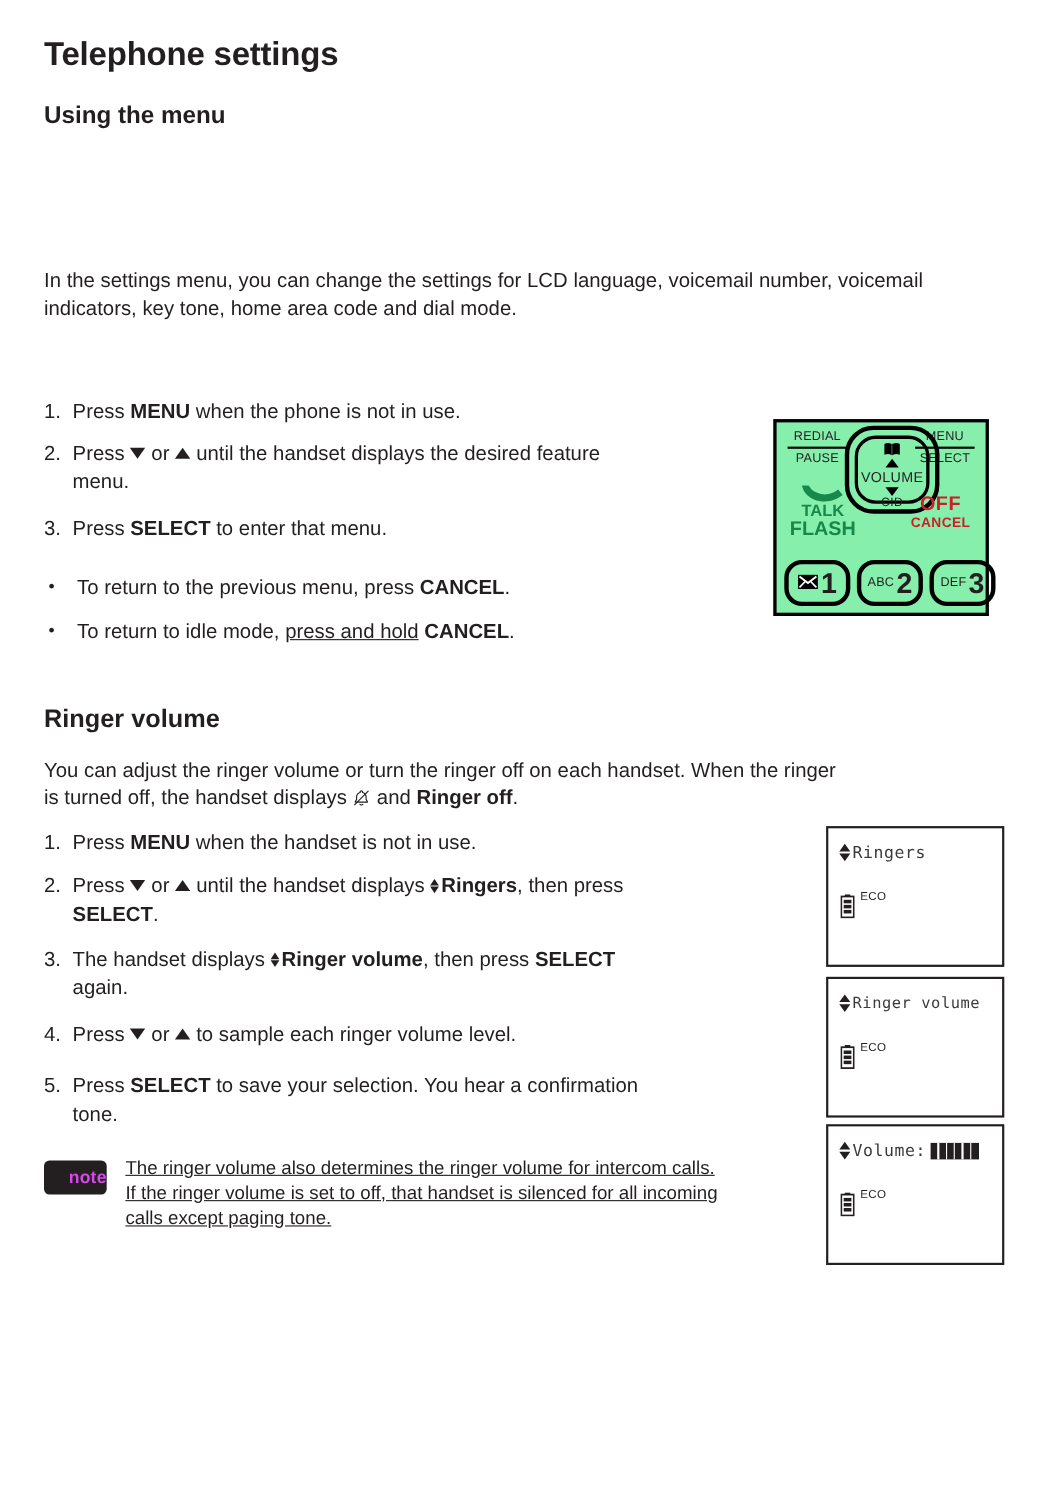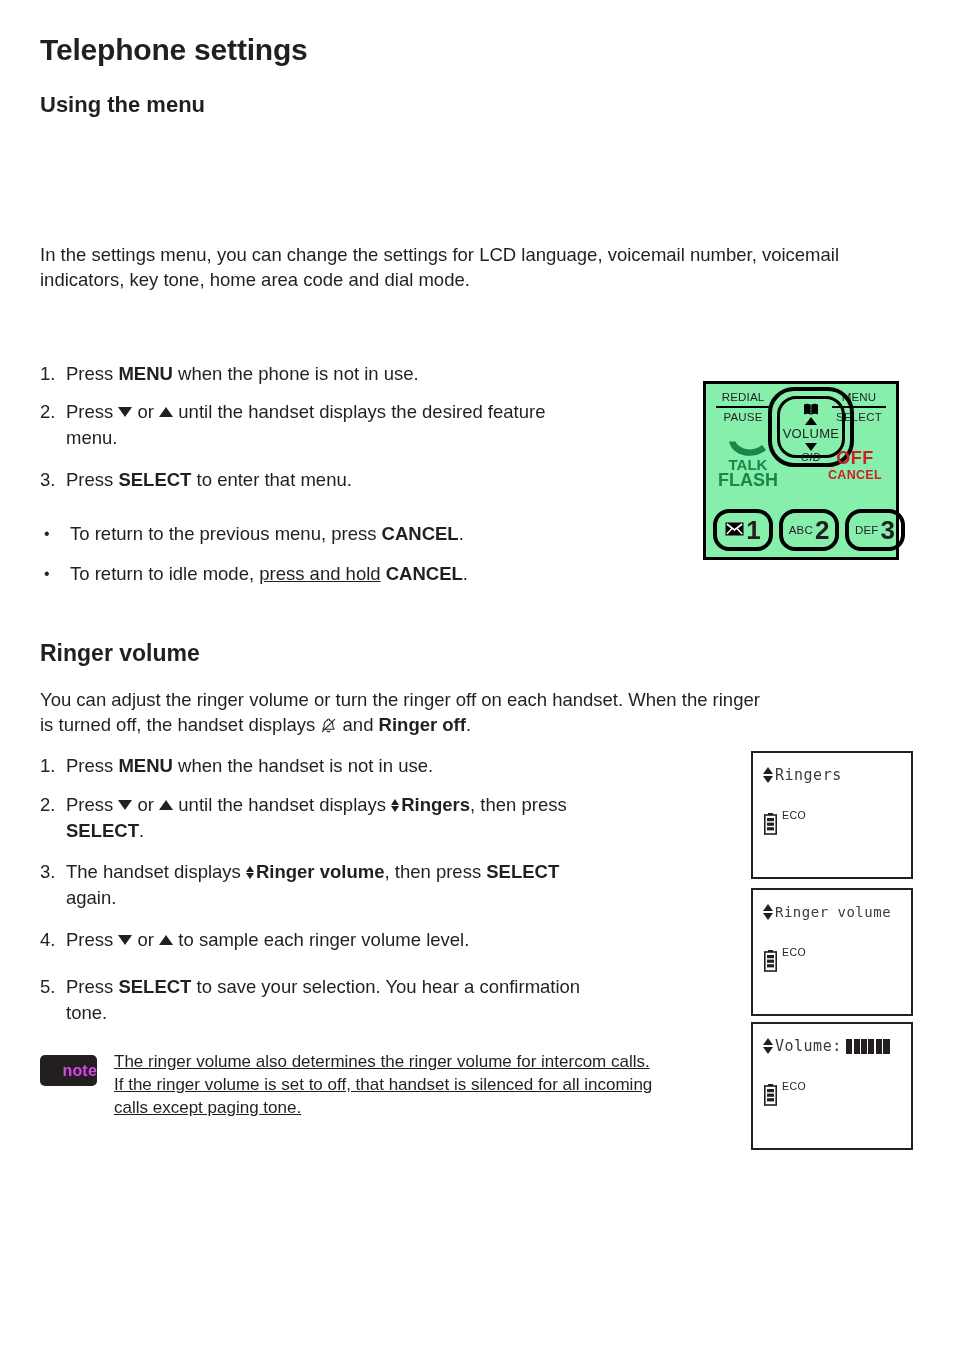--- a/index.html
+++ b/index.html
@@ -265,21 +265,20 @@
     width: 0; height: 0;
     border-left: 6px solid transparent;
     border-right: 6px solid transparent;
     border-top: 8px solid #000;
   }
   .nav-cid {
     position: absolute;
     left: 0; right: 0; top: 52px;
     font-size: 11px;
     letter-spacing: 0.4px;
-    font-style: italic;
   }
 
   .keyrow {
     position: absolute;
     left: 0; right: 0;
     bottom: 4px;
     height: 44px;
   }
   .key {
     position: absolute;

